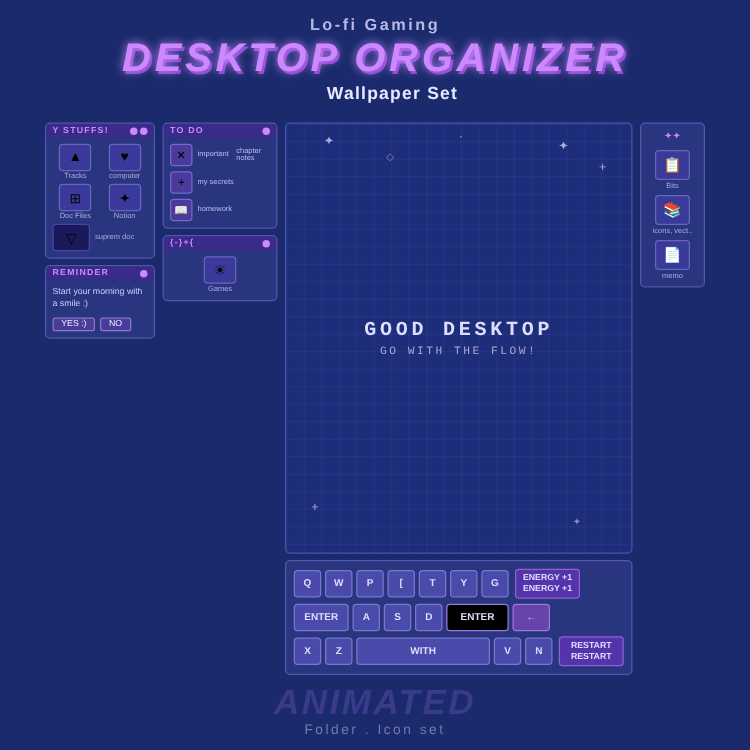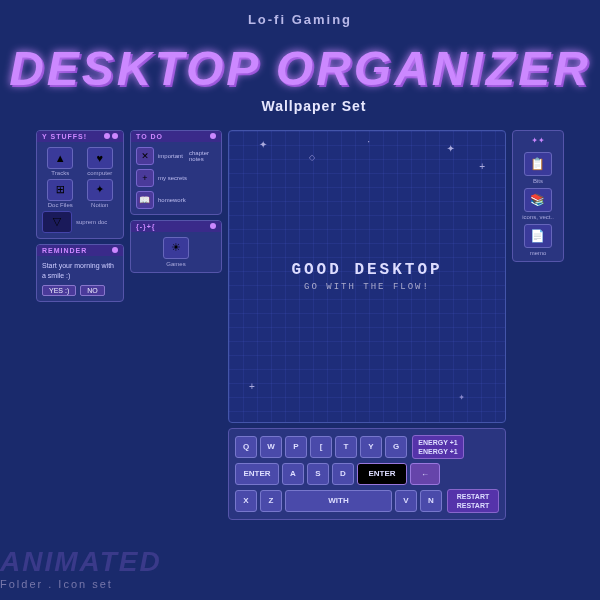--- a/index.html
+++ b/index.html
@@ -18,24 +18,24 @@
     .top-section {
       width: 100%;
       text-align: center;
       padding: 12px 0 8px 0;
     }
     .lofi-label {
       color: #b8b8e8;
       font-size: 13px;
       font-weight: bold;
       letter-spacing: 2px;
-      margin-bottom: 16px;
+      margin-bottom: 2px;
     }
     .title-main {
-      font-size: 48px;
+      font-size: 32px;
       font-weight: 900;
       letter-spacing: 3px;
       color: #cc88ff;
       text-shadow: 0 0 8px #cc88ff, 2px 2px 0 #8844cc;
       font-style: italic;
       line-height: 1.1;
     }
     .subtitle {
       color: #e8e8ff;
       font-size: 14px;
@@ -342,22 +342,22 @@
     }
     .right-label {
       font-size: 6px;
       color: #aaaadd;
       text-align: center;
     }
 
     
     .bottom-section {
       width: 100%;
+      text-align: center;
       padding: 6px 0 10px 0;
-      margin-top: 20px;
     }
     .animated-label {
       font-size: 28px;
       font-weight: 900;
       color: #3a3a8a;
       font-style: italic;
       letter-spacing: 2px;
     }
     .folder-label {
       font-size: 11px;

